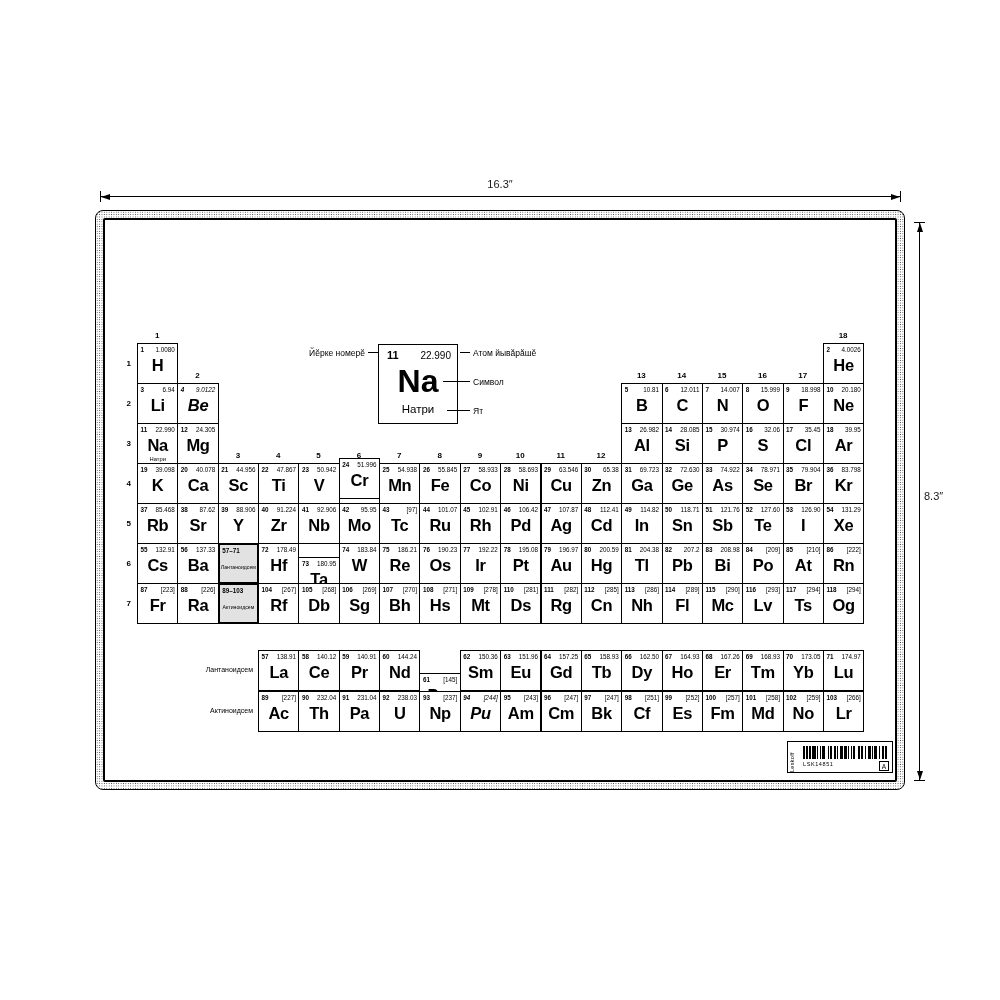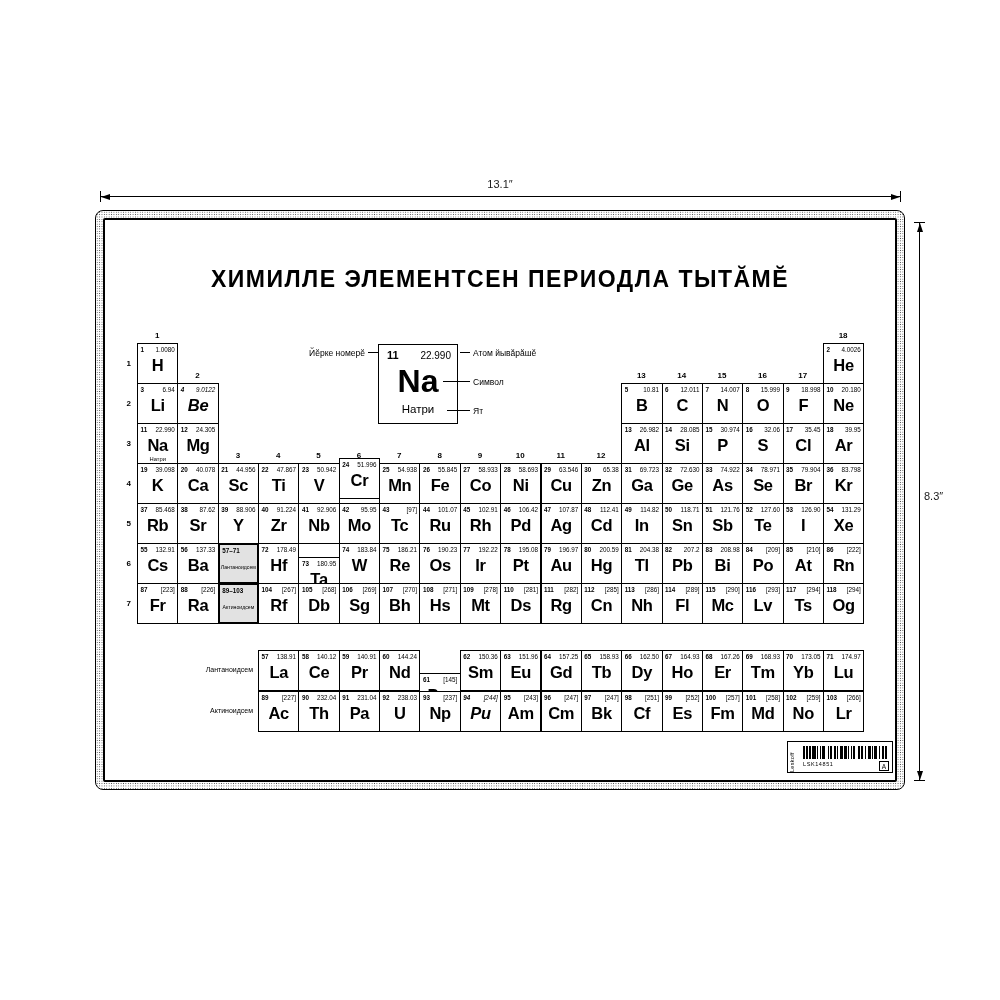--- a/index.html
+++ b/index.html
@@ -66,38 +66,37 @@
   .barcode-bars div { height:100%; flex:0 0 auto; }
   .barcode-code { position:absolute; left:15px; top:19px; font-size:5.5px; letter-spacing:0.6px; }
   .barcode-grade { position:absolute; left:91px; top:19px; width:10px; height:10px;
     border:1px solid #000; font-size:6.5px; text-align:center; line-height:9px; }
 </style>
 </head>
 <body>
 
 <div class="stage">
 
-  <div class="dim-label" style="left:0; top:178px; width:1000px; text-align:center;">13.1″</div>
+  <div class="dim-label" style="left:0; top:178px; width:1000px; text-align:center;">16.3″</div>
   <div class="dim-line" style="left:101px; top:196px; width:799px; height:1px;"></div>
   <div class="arrow left" style="left:101px; top:193.5px;"></div>
   <div class="arrow right" style="left:891px; top:193.5px;"></div>
   <div class="tick" style="left:100px; top:191px; width:1px; height:11px;"></div>
   <div class="tick" style="left:900px; top:191px; width:1px; height:11px;"></div>
 
   <div class="dim-label" style="left:924px; top:490px;">8.3″</div>
   <div class="dim-line" style="left:919px; top:223px; width:1px; height:557px;"></div>
   <div class="arrow up" style="left:916.5px; top:223px;"></div>
   <div class="arrow down" style="left:916.5px; top:771px;"></div>
   <div class="tick" style="left:914px; top:222px; width:11px; height:1px;"></div>
   <div class="tick" style="left:914px; top:780px; width:11px; height:1px;"></div>
 
   <div class="poster-frame">
     <div class="poster-inner">
 
-      <div class="title">ХИМИЛЛЕ ЭЛЕМЕНТСЕН ПЕРИОДЛА ТЫТĂМĔ</div>
 
       <div class="legend-side-label" style="left:150px; top:128px; width:110px; text-align:right;">Йĕрке номерĕ</div>
       <div class="leader" style="left:263px; top:132px; width:10px;"></div>
 
       <div class="legend-box">
         <span class="legend-num">11</span>
         <span class="legend-mass">22.990</span>
         <span class="legend-sym">Na</span>
         <span class="legend-name">Натри</span>
       </div>

